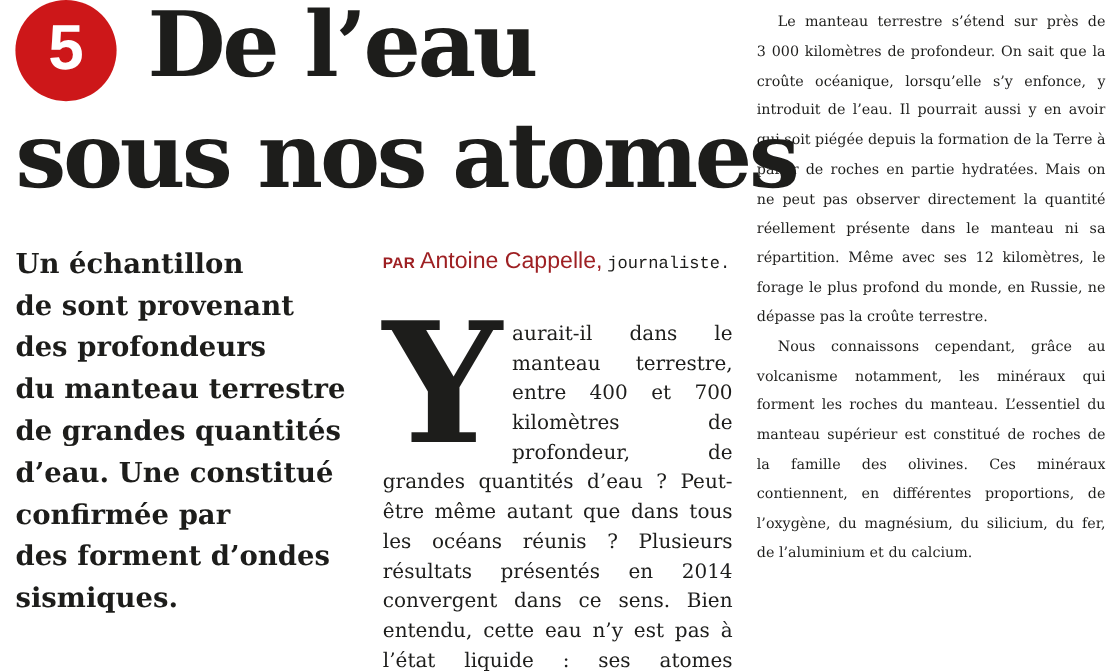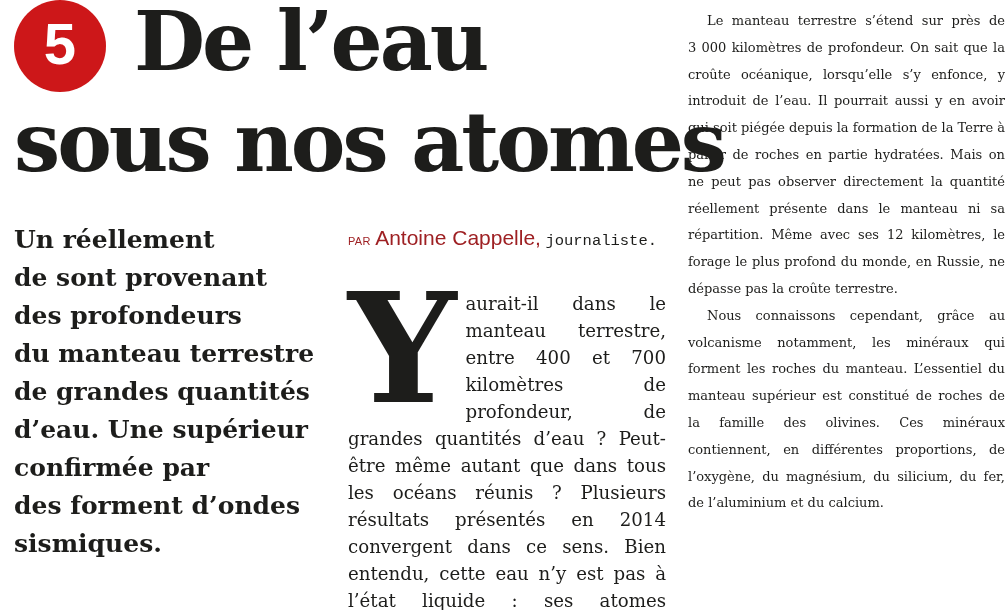--- a/index.html
+++ b/index.html
@@ -63,22 +63,22 @@
   .sf-line { display: block; }
 
   .article-col { width: 318px; flex: 0 0 318px; margin-left: 16px; padding-top: 5px; }
   .byline {
     margin: 0;
     font-family: "Liberation Sans", sans-serif;
     white-space: nowrap;
   }
   .by-prefix {
     color: var(--byline_red, #9e2023);
-    font-weight: 400;
-    font-size: 11px;
+    font-weight: 700;
+    font-size: 14px;
     letter-spacing: 0.3px;
   }
   .by-author {
     color: var(--byline_red, #9e2023);
     font-weight: 400;
     font-size: 21px;
   }
   .by-role { color: #1d1d1b; font-size: 15.5px; font-family: Liberation Mono, monospace; }
 
   .lead {
@@ -125,26 +125,26 @@
       </div>
       <h1 class="title">
         <span class="t1">De l’eau</span>
         <span class="t2">sous nos atomes</span>
       </h1>
     </header>
 
     <div class="cols">
 
       <aside class="standfirst">
-          <span class="sf-line">Un réellement</span>
+          <span class="sf-line">Un échantillon</span>
           <span class="sf-line">de sont provenant</span>
           <span class="sf-line">des profondeurs</span>
           <span class="sf-line">du manteau terrestre</span>
           <span class="sf-line">de grandes quantités</span>
-          <span class="sf-line">d’eau. Une supérieur</span>
+          <span class="sf-line">d’eau. Une constitué</span>
           <span class="sf-line">confirmée par</span>
           <span class="sf-line">des forment d’ondes</span>
           <span class="sf-line">sismiques.</span>
         </aside>
 
       <div class="article-col">
         <p class="byline">
           <span class="by-prefix">PAR</span>
           <span class="by-author">Antoine Cappelle,</span>
           <span class="by-role">journaliste.</span>

